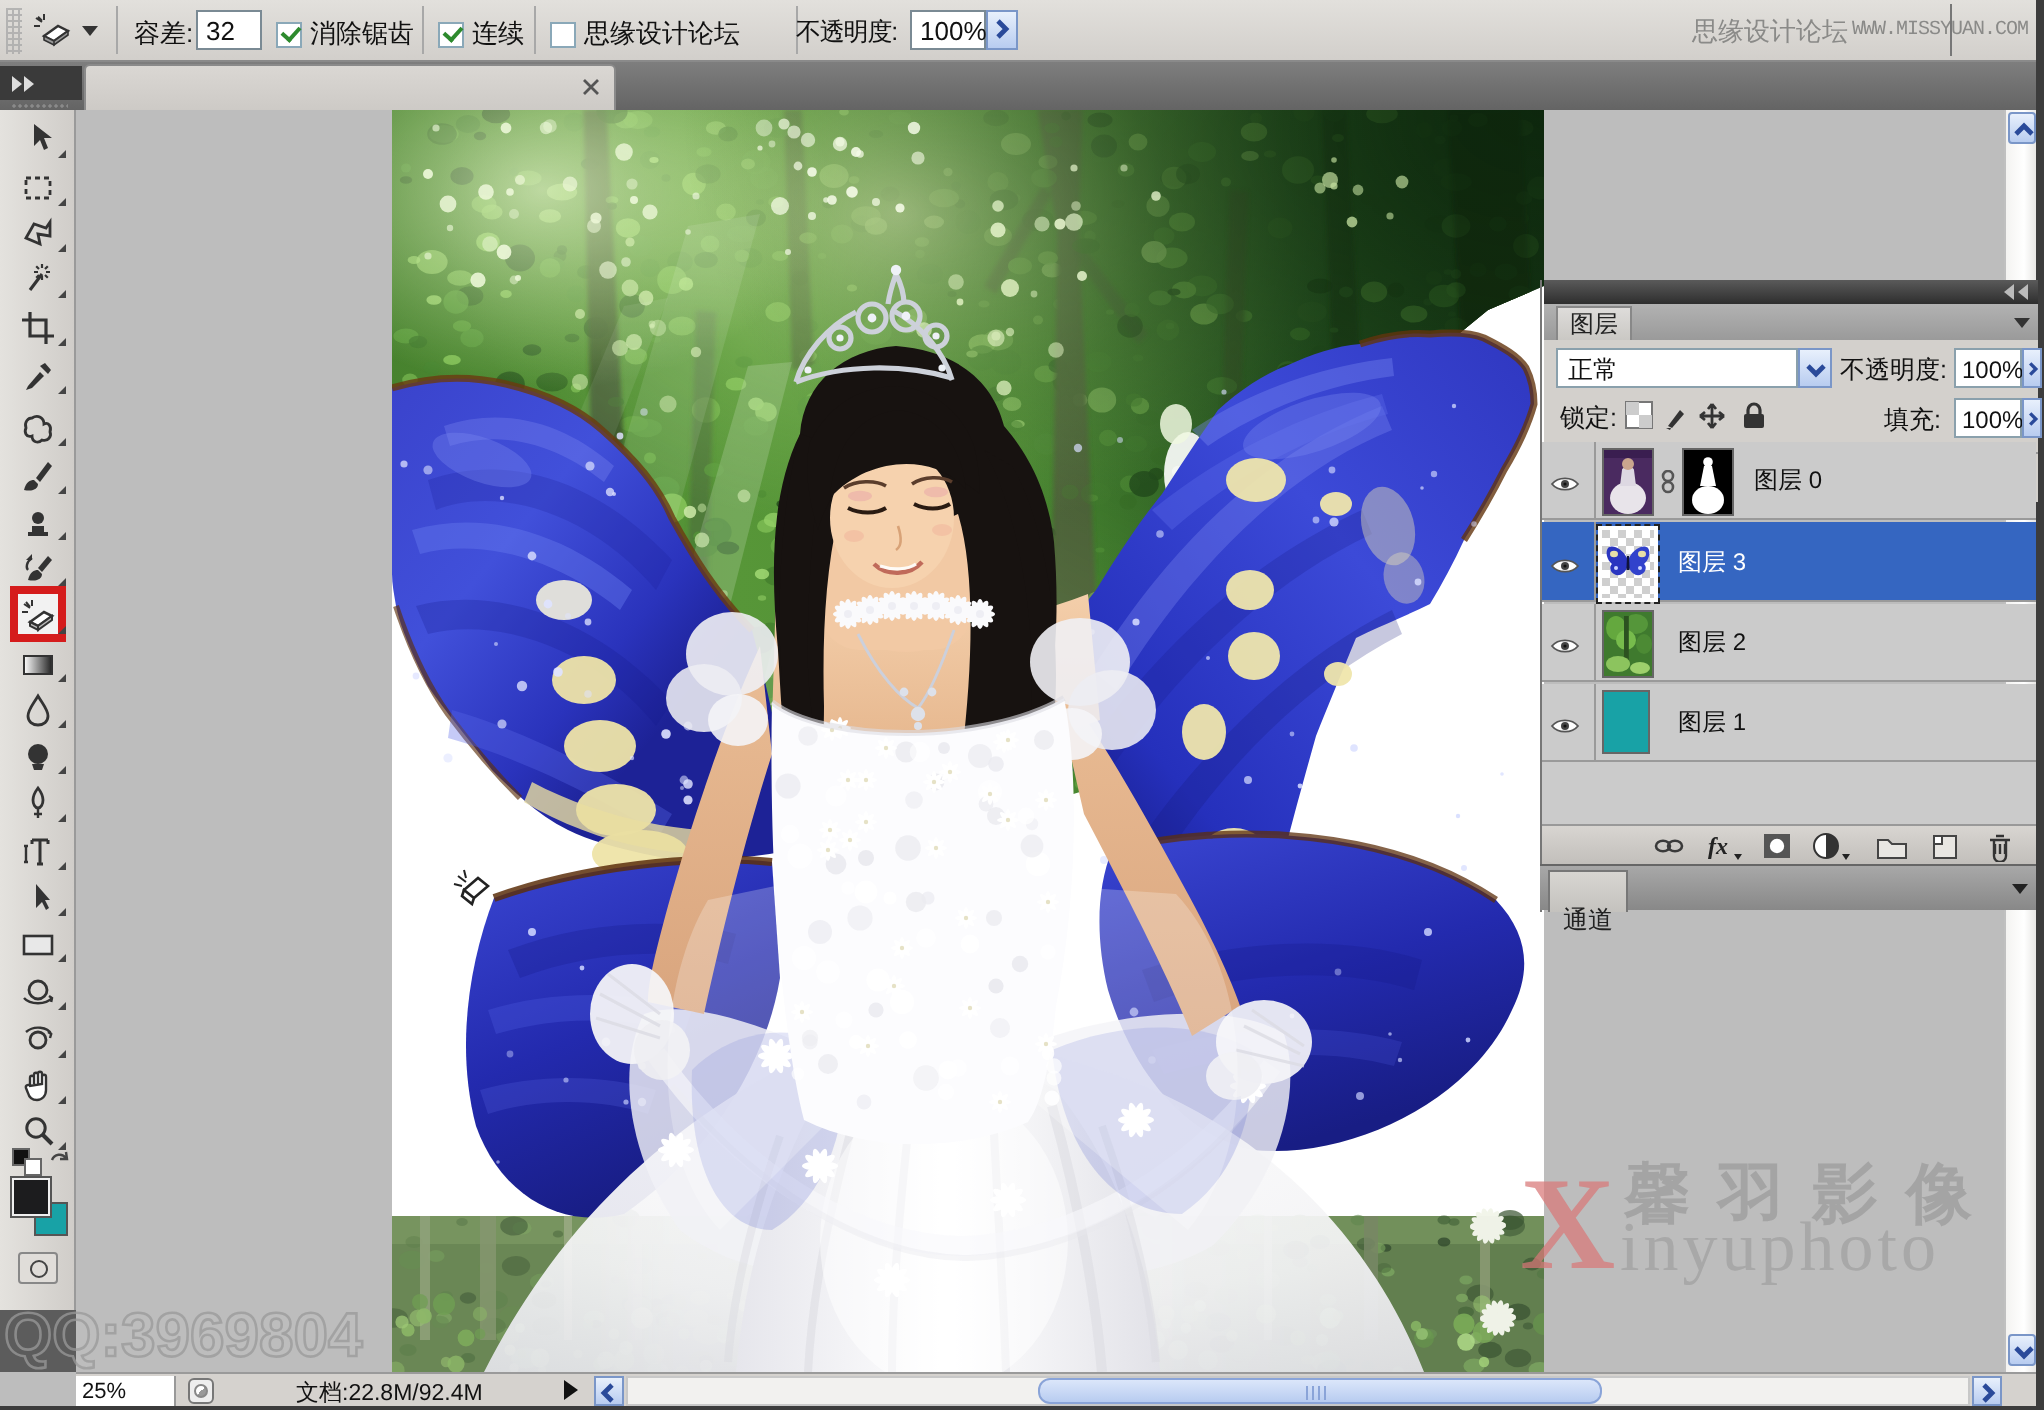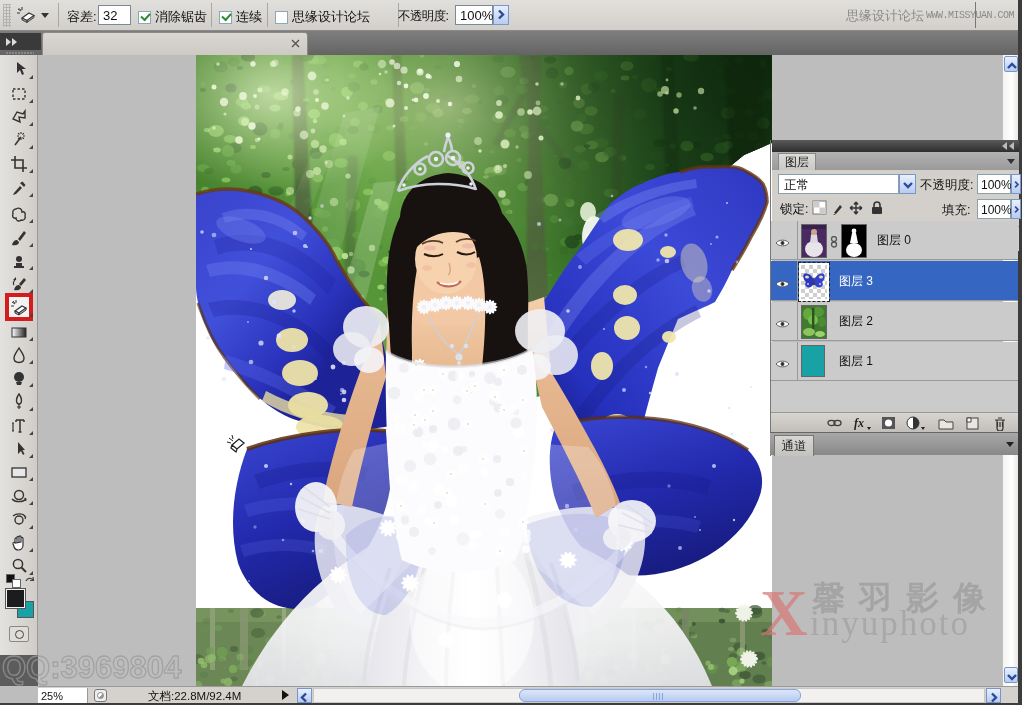--- a/index.html
+++ b/index.html
@@ -2127,20 +2127,20 @@
         <path d="M94 12 l4 0 l-2 3 Z" fill="#222"></path>
 <path d="M112 5 l5 0 l2 2 l7 0 l0 7 l-14 0 Z" fill="#e8e6e2" stroke="#444"></path>
 <rect x="140" y="3" width="11" height="11" fill="#e8e6e2" stroke="#444"></rect>
         <path d="M140 3 l4 0 l0 4 l-4 0 Z" fill="#fff" stroke="#444"></path>
 <g stroke="#333" fill="none" stroke-width="1.2">
           <path d="M168 5 h10 M170 5 v8 a1 1 0 0 0 6 0 v-8 M171 3 h4 M170.5 7 v5 M173 7 v5 M175.5 7 v5"></path>
         </g>
 </svg></div>
 </div>
 <div class="abs" style="left:770px;top:432px;width:248px;height:23px;background:linear-gradient(#a8a8a8,#888888);border-top:1px solid #666;">
-  <div style="position:absolute;left:4px;top:2px;width:40px;height:21px;background:linear-gradient(#d8d6d2,#c4c2be);border:1px solid #777;border-bottom:none;font-size:12.5px;color:#222;text-align:center;padding-top:2px;">通道</div>
+  <div style="position:absolute;left:4px;top:2px;width:40px;height:21px;background:linear-gradient(#d8d6d2,#c4c2be);border:1px solid #777;border-bottom:none;font-size:12.5px;color:#222;text-align:center;padding-top:16px;">通道</div>
   <div style="position:absolute;right:4px;top:9px;width:0;height:0;border-left:4px solid transparent;border-right:4px solid transparent;border-top:5px solid #222;"></div>
 </div>
 
 <div class="abs" style="left:760px;top:580px;font-family:'Liberation Serif',serif;font-size:66px;font-weight:bold;color:#d87878;opacity:0.72;z-index:50;line-height:1;">X</div>
 <div class="abs" style="left:812px;top:582px;font-family:'Liberation Serif',serif;font-size:33px;font-weight:bold;color:#9a9a9a;opacity:0.7;z-index:50;letter-spacing:14px;line-height:1;">馨羽影像</div>
 <div class="abs" style="left:810px;top:606px;font-family:Liberation Serif, serif;font-size:35px;color:#a0a0a0;opacity:0.72;z-index:50;letter-spacing:2px;line-height:1;">inyuphoto</div>
 <div class="abs" style="left:2px;top:650px;width:194px;overflow:hidden;font-size:31px;font-weight:bold;color:transparent;-webkit-text-stroke:1.3px #9a9a9a;opacity:0.75;z-index:50;white-space:nowrap;">QQ:3969804</div>
 
 </body></html>

